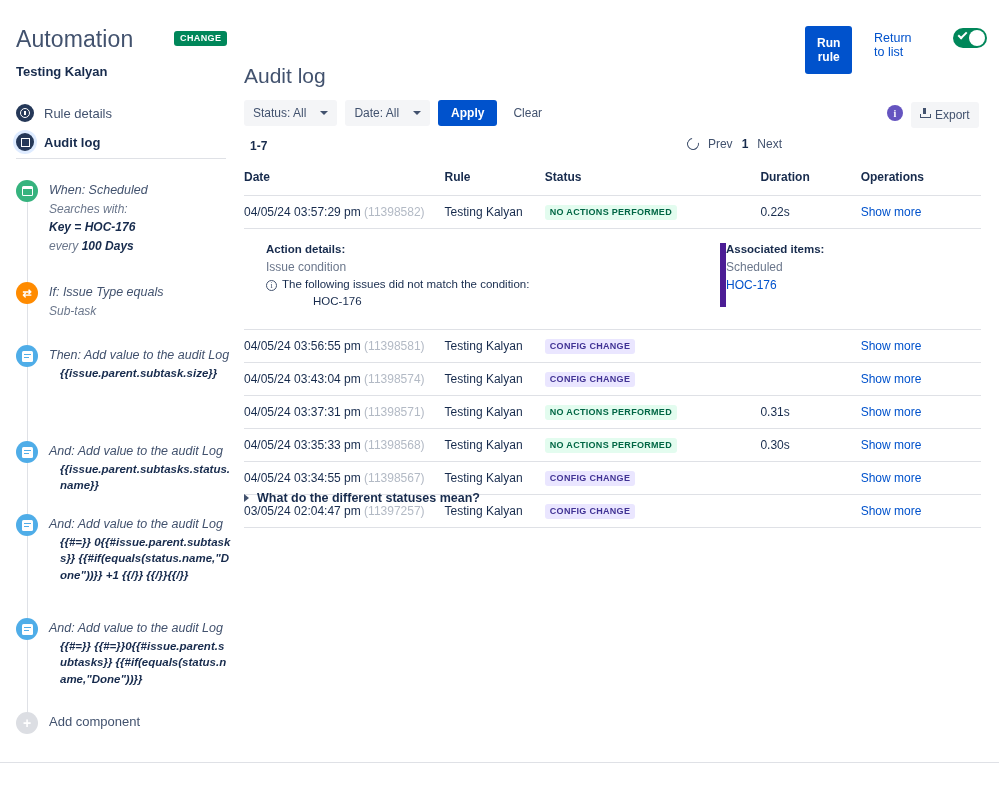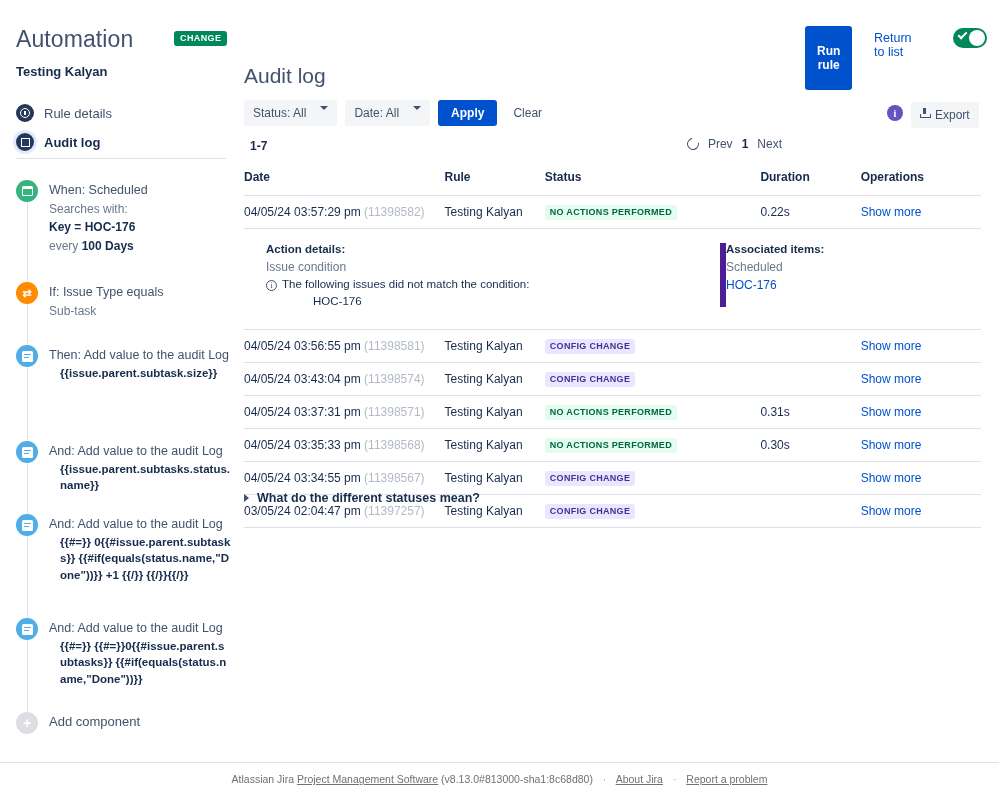--- a/index.html
+++ b/index.html
@@ -20,21 +20,21 @@
   .enabled-badge {
     position: absolute; left: 174px; top: 31px;
     background: #00875a; color: #fff;
     font-size: 9px; font-weight: 700; letter-spacing: .4px;
     padding: 2px 6px 3px; border-radius: 3px;
   }
   .run-rule-btn {
     position: absolute; left: 805px; top: 26px;
     background: #0052cc; color: #fff; border: none; border-radius: 3px;
     font-family: inherit; font-size: 12px; font-weight: 600;
-    padding: 18px 12px; cursor: pointer;
+    padding: 10px 12px; cursor: pointer;
   }
   .return-link {
     position: absolute; left: 874px; top: 31px;
     font-size: 12.5px; color: #0052cc; cursor: pointer;
   }
   .toggle {
     position: absolute; left: 953px; top: 28px;
     width: 34px; height: 20px; border-radius: 10px; background: #00875a;
     cursor: pointer;
   }
@@ -111,40 +111,40 @@
     width: 11px; height: 11px; background: #fff; border-radius: 1.5px;
     position: relative;
   }
   .ico-doc::before, .ico-doc::after {
     content: ""; position: absolute; left: 2px; height: 1.3px; background: #4fade8;
   }
   .ico-doc::before { top: 3px; width: 7px; }
   .ico-doc::after { top: 6.5px; width: 5px; }
   .ico-plus { color: #fff; font-size: 14px; font-weight: 700; line-height: 1; margin-top: -1px; }
 
-  .comp-body { padding-top: 1px; }
+  .comp-body { padding-top: 1px; font-style: italic; }
   .comp-title { font-size: 12.5px; color: #42526e; line-height: 1.5; }
   .comp-sub { font-size: 12px; color: #6b778c; line-height: 1.55; }
   .comp-strong { font-size: 12px; color: #172b4d; font-weight: 700; line-height: 1.55; }
   .comp-code {
     font-size: 11.5px; color: #172b4d; font-weight: 700;
     line-height: 1.45; word-break: break-all; margin-left: 11px;
   }
   .add-comp-label { font-size: 13px; color: #42526e; padding-top: 2px; }
 
   
   .main-title {
     position: absolute; left: 244px; top: 64px;
     font-size: 21px; font-weight: 400; color: #42526e;
   }
   .filters { position: absolute; left: 244px; top: 100px; display: flex; align-items: center; gap: 8px; }
   .select-pill {
     background: #f4f5f7; border: none; border-radius: 3px;
     font-family: inherit; font-size: 12px; color: #42526e;
-    padding: 6px 9px; display: flex; gap: 14px; cursor: pointer;
+    padding: 6px 9px; display: flex; align-items: center; gap: 14px; cursor: pointer;
   }
   .caret { width: 0; height: 0; border-left: 4px solid transparent; border-right: 4px solid transparent; border-top: 4.5px solid #42526e; }
   .apply-btn {
     background: #0052cc; color: #fff; border: none; border-radius: 3px;
     font-family: inherit; font-size: 12px; font-weight: 600;
     padding: 6px 13px; cursor: pointer;
   }
   .clear-btn {
     background: transparent; border: none; font-family: inherit;
     font-size: 12px; color: #42526e; padding: 6px 8px; cursor: pointer;
@@ -453,22 +453,13 @@
       </tbody>
   </table>
 
   <div class="statuses-toggle">
     <span class="chev-right"></span>
     <span>What do the different statuses mean?</span>
   </div>
 
   <div class="below-bg"></div>
   <div class="footer-sep"></div>
-  <div class="footer">
-    <span>Atlassian Jira</span>
-    <a>Project Management Software</a>
-    <span>(v8.13.0#813000-sha1:8c68d80)</span>
-    <span class="dot">·</span>
-    <a>About Jira</a>
-    <span class="dot">·</span>
-    <a>Report a problem</a>
-  </div>
 </div>
 
 </body></html>

